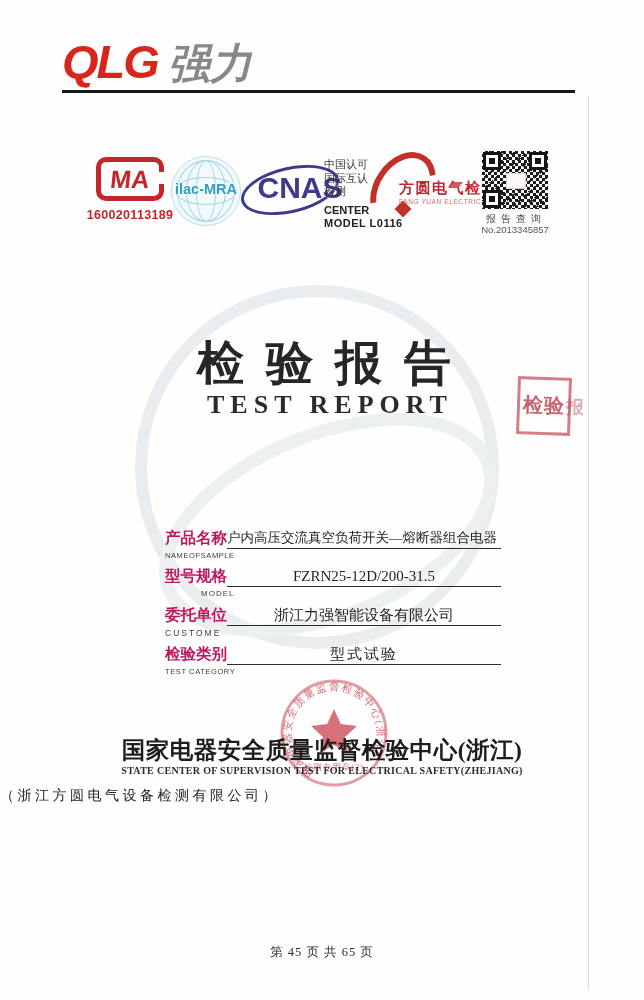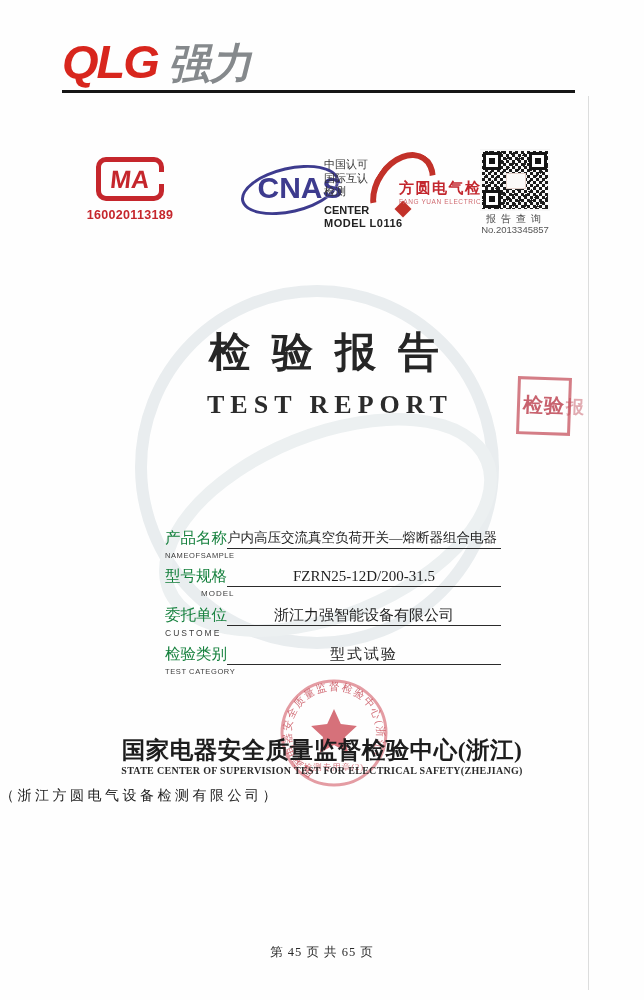--- a/index.html
+++ b/index.html
@@ -64,34 +64,34 @@
         color:#4a4a4a;letter-spacing:5px;}
   .qr-number{position:absolute;left:472px;top:224px;width:86px;text-align:center;font-size:9.5px;color:#555;
         font-family:"Liberation Sans",sans-serif;}
 
   
   .wm1{position:absolute;left:135px;top:285px;width:340px;height:340px;border:12px solid #e9edef;border-radius:50%;}
   .wm2{position:absolute;left:150px;top:428px;width:330px;height:168px;border:13px solid #ecf0f1;
         border-radius:50%;transform:rotate(-22deg);}
 
   
-  .title-cn{position:absolute;left:0;top:325px;width:644px;text-align:center;font-size:41px;
+  .title-cn{position:absolute;left:0;top:332px;width:644px;text-align:center;font-size:47px;
         font-weight:700;color:#262626;letter-spacing:22px;padding-left:26px;box-sizing:border-box;}
   .title-en{position:absolute;left:0;top:390px;width:644px;text-align:center;font-size:26px;
         font-weight:700;color:#2b2b2b;letter-spacing:6px;padding-left:16px;box-sizing:border-box;}
 
   .side-stamp{position:absolute;left:517px;top:377px;width:48px;height:52px;
         border:3px solid rgba(197,82,94,.75);transform:rotate(2deg);text-align:center;}
   .side-stamp .chars{font-size:20px;line-height:50px;font-weight:700;color:rgba(190,70,85,.85);letter-spacing:1px;}
   .side-stamp .part{position:absolute;right:-16px;top:14px;font-size:18px;font-weight:700;
         color:rgba(190,70,85,.45);}
 
   
   .frow{position:absolute;left:165px;width:346px;}
-  .flabel{display:inline-block;width:62px;font-size:15.5px;color:#15803d;vertical-align:bottom;}
+  .flabel{display:inline-block;width:62px;font-size:15.5px;color:#be185d;vertical-align:bottom;font-weight:bold;}
   .fval{display:inline-block;width:274px;border-bottom:1.7px solid #2b2b2b;vertical-align:bottom;
         text-align:center;font-size:15px;color:#1f1f1f;line-height:20px;height:20px;white-space:nowrap;margin-top:36px;}
   .fval.long{font-size:13.5px;text-align:left;letter-spacing:0;}
   .fsub{margin-top:2px;font-size:7.5px;color:#3c3c3c;letter-spacing:.6px;
         font-family:"Liberation Sans",sans-serif;}
   .r1{top:492px;} .r2{top:530px;} .r3{top:569px;} .r4{top:608px;}
   .r3 .fsub{font-size:8.5px;letter-spacing:2px;}
   .r2 .fsub{font-size:8px;letter-spacing:1px;padding-left:36px;}
   .r4 .fval{letter-spacing:2px;}
 
@@ -122,20 +122,27 @@
   <div class="edge-line"></div>
 
   <div class="cma">
     <div class="cma-mark">
       <span class="gap"></span>
       <span class="ma">MA</span>
     </div>
     <div class="cma-no">160020113189</div>
   </div>
 
+  <div class="ilac">
+    <i class="e1"></i>
+    <i class="e2"></i>
+    <i class="e3"></i>
+    <i class="e4"></i>
+    <span class="label">ilac-MRA</span>
+  </div>
 
   <div class="cnas-swoosh"></div>
   <div class="cnas-word">CNAS</div>
   <div class="cnas-info">
     <div class="cnline">中国认可</div>
     <div class="cnline">国际互认</div>
     <div class="cnline">检测</div>
     <div class="testing">CENTER</div>
     <div class="code">MODEL L0116</div>
   </div>

